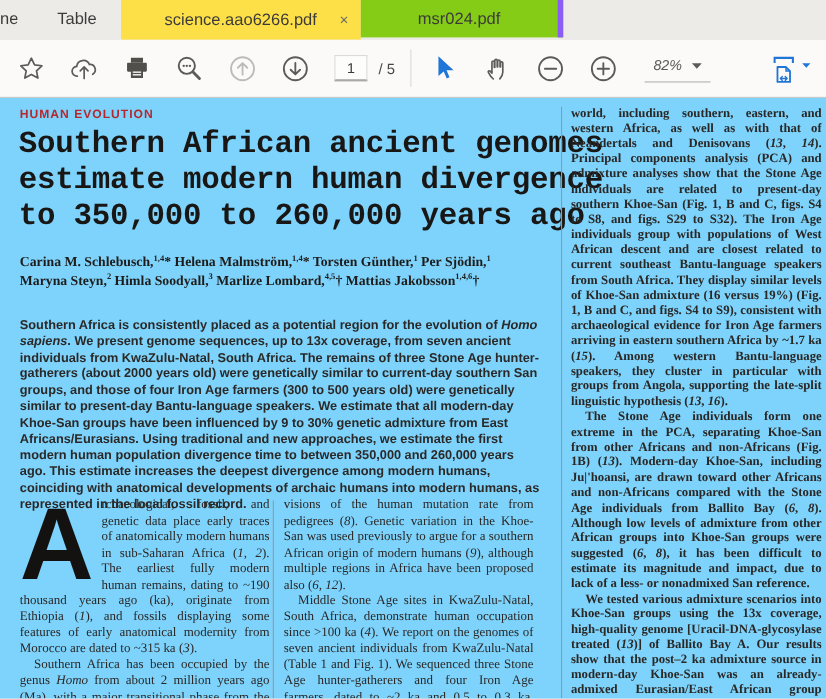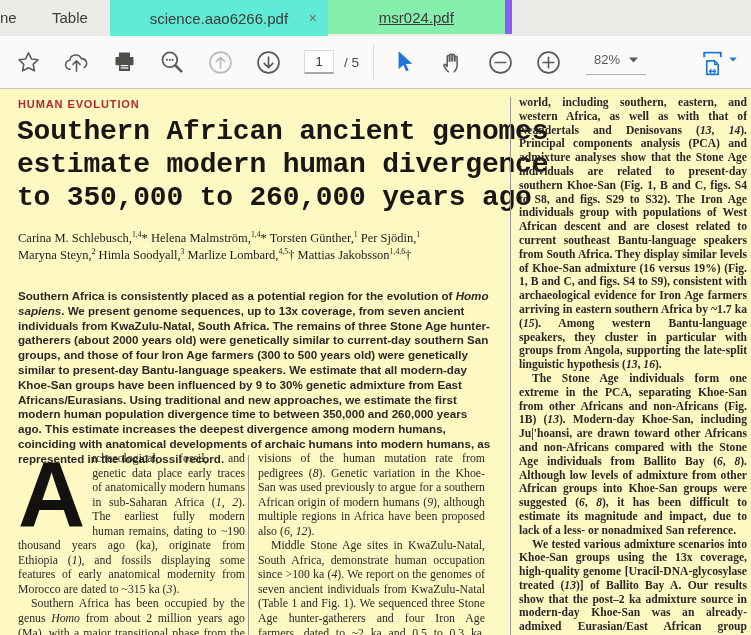--- a/index.html
+++ b/index.html
@@ -6,52 +6,52 @@
   html,body { width:751px; height:635px; overflow:hidden; background:#e9e7e4;
               font-family:"Liberation Sans", sans-serif; }
   .app { position:relative; width:751px; height:635px; }
 
   
   .tabbar { position:relative; height:36px; background:#edebe8; display:flex; align-items:stretch;
             font-size:15px; color:#3d3b39; }
   .tab-partial { width:16px; overflow:hidden; line-height:36px; white-space:nowrap; }
   .tab-tools { margin-left:14px; padding:0 22px; line-height:36px; cursor:default; }
   .tab { display:flex; align-items:center; justify-content:center; position:relative; }
-  .tab.active { width:218px; background:#5eead4;text-align:right; }
+  .tab.active { width:218px; background:#fde047;text-align:right; }
   .tab.active .tab-close { position:absolute; right:11px; top:50%; transform:translateY(-50%);
                            color:#6e6c69; font-size:14px; line-height:14px; cursor:pointer; }
-  .tab.inactive { width:184px; background:#86efac; border-right:7px solid #8b5cf6; height:34px; align-self:flex-start;text-decoration:underline; }
+  .tab.inactive { width:184px; background:#84cc16; border-right:5px solid #8b5cf6; height:34px; align-self:flex-start; }
 
   
   .toolbar { height:53px; background:#fbfaf8; border-bottom:1px solid #c7c5c2;
              display:flex; align-items:center; padding:0 14px; }
   .tbtn { width:28px; height:32px; margin-right:20px; background:transparent; border:none;
           display:flex; align-items:center; justify-content:center; cursor:pointer; padding:0; }
   .tbtn:last-child { margin-right:0; }
   .tbtn svg { display:block; }
   .pagebox { width:30px; height:24px; margin-left:2px; text-align:center; font-size:13px; color:#3c3a38;
              background:#fdfdfc; border:1px solid #dddbd8; border-bottom:2px solid #aaa8a5;
              font-family:"Liberation Sans", sans-serif; }
   .pagecount { margin-left:10px; font-size:13.5px; color:#4a4846; white-space:nowrap; }
   .tb-sep { width:1px; height:34px; background:#dbd9d6; margin:0 16px 0 14px; }
   .zoomctl { display:flex; align-items:center; gap:9px; margin-left:4px; padding:3px 8px 7px 8px;
-             border:none; border-bottom:1px solid #b3b1ae; background:transparent; cursor:pointer; }
+             border:none; border-bottom:1px solid #b3b1ae; background:transparent; cursor:pointer;font-style:italic; }
   .zoomctl .zl { font-size:13px; color:#5b5956; }
   .fitctl { margin-left:auto; display:flex; align-items:flex-start; gap:4px; background:transparent;
             border:none; cursor:pointer; padding:0; }
 
   
-  .page { position:relative; width:751px; height:546px; background:#fef9c3; overflow:hidden;
+  .page { position:relative; width:751px; height:546px; background:#7dd3fc; overflow:hidden;
           color:#262422; }
   .category { position:absolute; left:18px; top:9px; font-size:11px; font-weight:700;
               letter-spacing:.9px; color:#b4282e; }
   .title { position:absolute; left:17px; top:26px; font-family:Liberation Mono, monospace;
            font-weight:700; font-size:28px; line-height:33px; color:#191715; letter-spacing:-0.2px; }
   .authors { position:absolute; left:18px; top:141px; font-family:"Liberation Serif", serif;
-             font-weight:400; font-size:12.5px; line-height:17px; color:#1e1c1a; }
+             font-weight:700; font-size:12.5px; line-height:17px; color:#1e1c1a; }
   sup { font-size:62%; line-height:0; }
   .abstract { position:absolute; left:18px; top:200px; width:476px; font-weight:700;
               font-size:11.6px; line-height:14.8px; color:#2b2927; }
   .bodytext { font-family:"Liberation Serif", serif; font-size:11.8px; line-height:14.55px;
               text-align:justify; color:#2a2826; }
   .col-left  { position:absolute; left:18px;  top:362px; width:227px; height:184px; overflow:hidden; }
   .col-mid   { position:absolute; left:258px; top:362px; width:227px; height:184px; overflow:hidden; }
   .col-right { position:absolute; left:519px; top:7px;  width:228px; height:539px; overflow:hidden;
                font-size:11.6px; line-height:13.8px;font-weight:bold; }
   .vrule-1 { position:absolute; left:248px; top:366px; width:1px; height:180px; background:#9a9896; }

